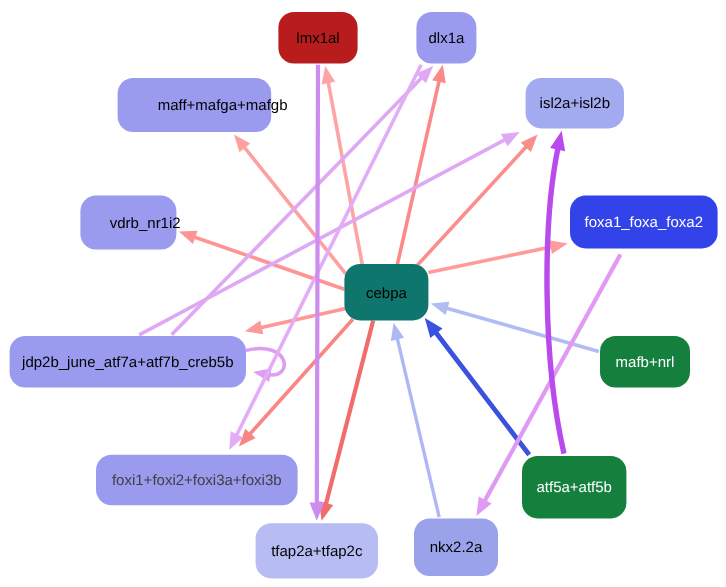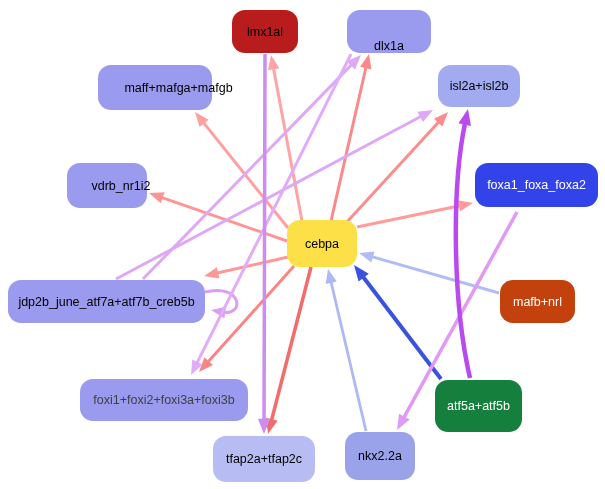--- a/index.html
+++ b/index.html
@@ -64,42 +64,42 @@
       <polygon points="264,434 257.94015256176226,418.7340002284395 270.1401103182144,418.7661053804302" fill="#cc8cf0"></polygon>
       <path d="M517,212 L403.25087068413666,418.64425159048506" fill="none" stroke="#e09af4" stroke-width="3.5"></path>
       <polygon points="397,430 399.0100839062714,413.6987097845064 409.6978471152266,419.58188219310557" fill="#e09af4"></polygon>
       <path d="M470,378 C452,300 452,185 465.19825745772215,122.30827707581979" fill="none" stroke="#b94aee" stroke-width="4.5"></path>
       <polygon points="468,109 470.96655092711774,125.97526363850696 458.44111367928735,123.338329481069" fill="#b94aee"></polygon>
     </svg>
   <div class="node-layer" id="node-layer">
       <div class="node" style="left: 232px; top: 10px; width: 66px; height: 43px; background: #b91c1c; color: rgb(0, 0, 0);">
         <span>lmx1al</span>
       </div>
-      <div class="node" style="left: 347px; top: 10px; width: 84px; height: 43px; background: rgb(154, 154, 238); color: rgb(0, 0, 0); align-items: flex-end;">
+      <div class="node" style="left: 347px; top: 10px; width: 50px; height: 43px; background: rgb(154, 154, 238); color: rgb(0, 0, 0);">
         <span>dlx1a</span>
       </div>
-      <div class="node" style="left: 98px; top: 65px; width: 114px; height: 45px; background: rgb(154, 154, 238); color: rgb(0, 0, 0); padding-left: 47px;">
+      <div class="node" style="left: 98px; top: 65px; width: 128px; height: 45px; background: rgb(154, 154, 238); color: rgb(0, 0, 0); padding-left: 47px;">
         <span>maff+mafga+mafgb</span>
       </div>
       <div class="node" style="left: 438px; top: 65px; width: 82px; height: 42px; background: rgb(162, 170, 240); color: rgb(0, 0, 0);">
         <span>isl2a+isl2b</span>
       </div>
       <div class="node" style="left: 67px; top: 163px; width: 80px; height: 45px; background: rgb(154, 154, 238); color: rgb(0, 0, 0); padding-left: 28px;">
         <span>vdrb_nr1i2</span>
       </div>
       <div class="node" style="left: 475px; top: 163px; width: 123px; height: 44px; background: rgb(50, 67, 234); color: rgb(255, 255, 255); text-align: center;">
         <span>foxa1_foxa_foxa2</span>
       </div>
-      <div class="node" style="left: 287px; top: 220px; width: 70px; height: 47px; background: #fde047; color: rgb(0, 0, 0);">
+      <div class="node" style="left: 287px; top: 220px; width: 70px; height: 47px; background: #0f766e; color: rgb(0, 0, 0);">
         <span>cebpa</span>
       </div>
       <div class="node" style="left: 8px; top: 280px; width: 197px; height: 43px; background: rgb(154, 154, 238); color: rgb(0, 0, 0);">
         <span>jdp2b_june_atf7a+atf7b_creb5b</span>
       </div>
-      <div class="node" style="left: 500px; top: 280px; width: 75px; height: 43px; background: #c2410c; color: rgb(255, 255, 255);">
+      <div class="node" style="left: 500px; top: 280px; width: 75px; height: 43px; background: #15803d; color: rgb(255, 255, 255);">
         <span>mafb+nrl</span>
       </div>
       <div class="node" style="left: 80px; top: 379px; width: 168px; height: 42px; background: rgb(154, 154, 238); color: #404040;">
         <span>foxi1+foxi2+foxi3a+foxi3b</span>
       </div>
       <div class="node" style="left: 435px; top: 380px; width: 87px; height: 52px; background: #15803d; color: rgb(255, 255, 255);">
         <span>atf5a+atf5b</span>
       </div>
       <div class="node" style="left: 213px; top: 436px; width: 102px; height: 46px; background: rgb(183, 189, 242); color: rgb(0, 0, 0);">
         <span>tfap2a+tfap2c</span>

